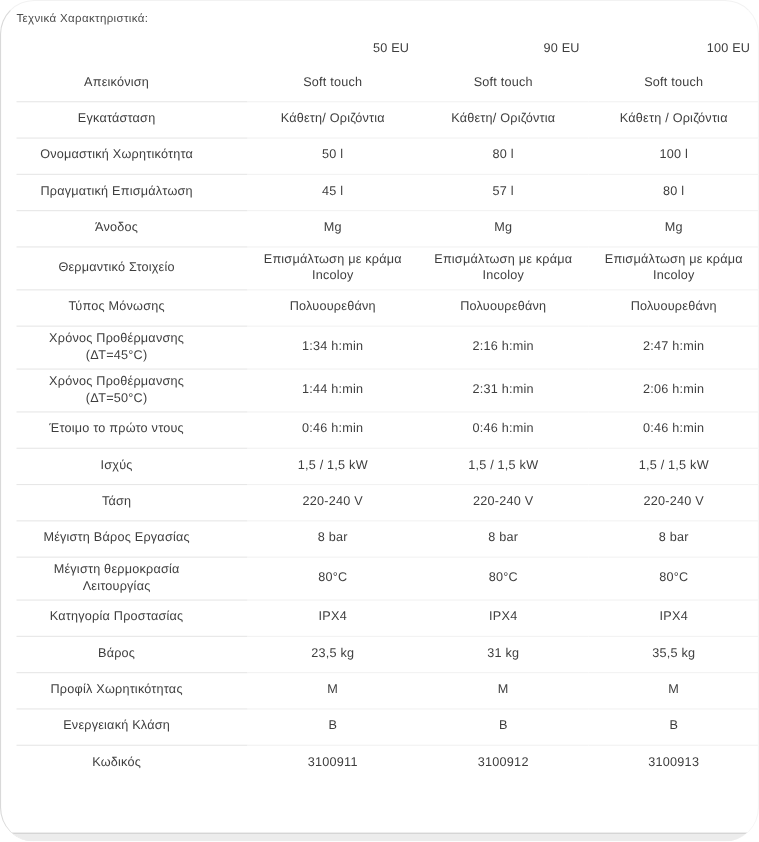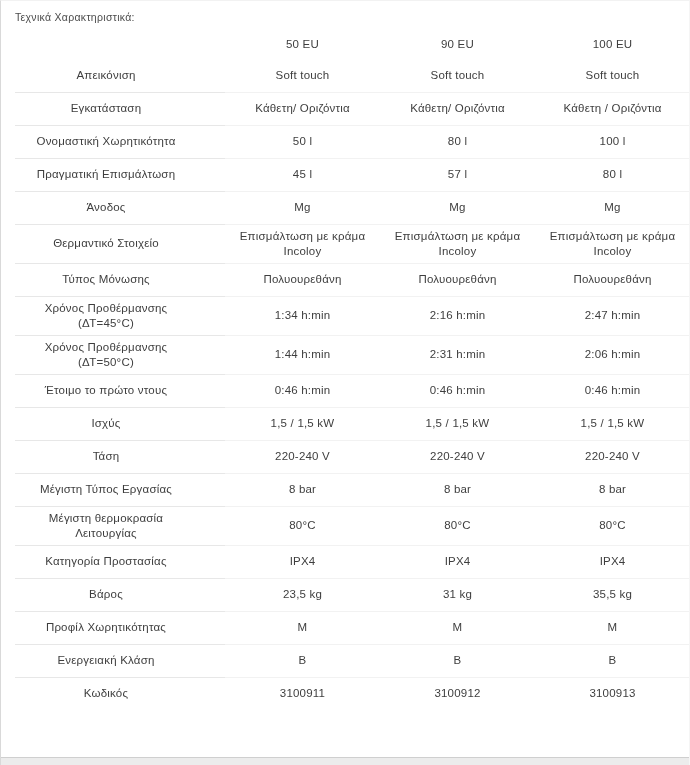--- a/index.html
+++ b/index.html
@@ -10,20 +10,21 @@
   }
   .page {
     position: relative;
     width: 690px;
     height: 765px;
     background: #ffffff;
     border-left: 1px solid #d9d9d9;
     border-top: 1px solid #f2f2f2;
     border-right: 1px solid #f5f5f5;
     overflow: hidden;
+    border-radius: 31px;
   }
   .page-bottom-strip {
     position: absolute;
     left: 0; right: 0; bottom: 0;
     height: 8px;
     background: #ececec;
     border-top: 1px solid #cfcfcf;
   }
   .section-title {
     padding: 10px 0 0 14px;
@@ -38,21 +39,21 @@
     border-collapse: collapse;
     table-layout: fixed;
     font-size: 11.5px;
     letter-spacing: 0.2px;
     color: #3e3e3e;
   }
   col.c-label { width: 210px; }
   col.c-val   { width: 155px; }
   thead td {
     height: 30px;
-    text-align: center;
+    text-align: right;
     vertical-align: middle;
     padding: 0 8px;
   }
   thead td.label { text-align: right; padding-right: 36px; }
   tbody td {
     height: 33px;
     padding: 4px 8px;
     line-height: 15px;
     vertical-align: middle;
   }
@@ -156,21 +157,21 @@
           <td class="val">1,5 / 1,5 kW</td>
           <td class="val">1,5 / 1,5 kW</td>
         </tr>
         <tr>
           <td class="label">Τάση</td>
           <td class="val">220-240 V</td>
           <td class="val">220-240 V</td>
           <td class="val">220-240 V</td>
         </tr>
         <tr>
-          <td class="label">Μέγιστη Τύπος Εργασίας</td>
+          <td class="label">Μέγιστη Βάρος Εργασίας</td>
           <td class="val">8 bar</td>
           <td class="val">8 bar</td>
           <td class="val">8 bar</td>
         </tr>
         <tr>
           <td class="label">Μέγιστη θερμοκρασία Λειτουργίας</td>
           <td class="val">80°C</td>
           <td class="val">80°C</td>
           <td class="val">80°C</td>
         </tr>

